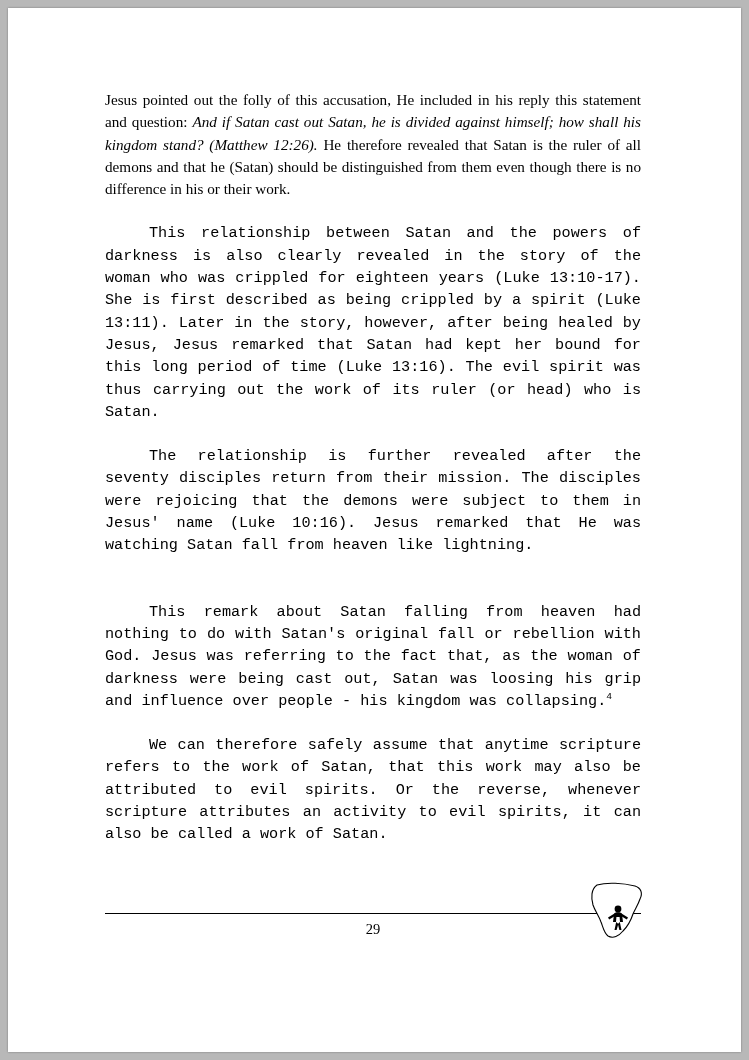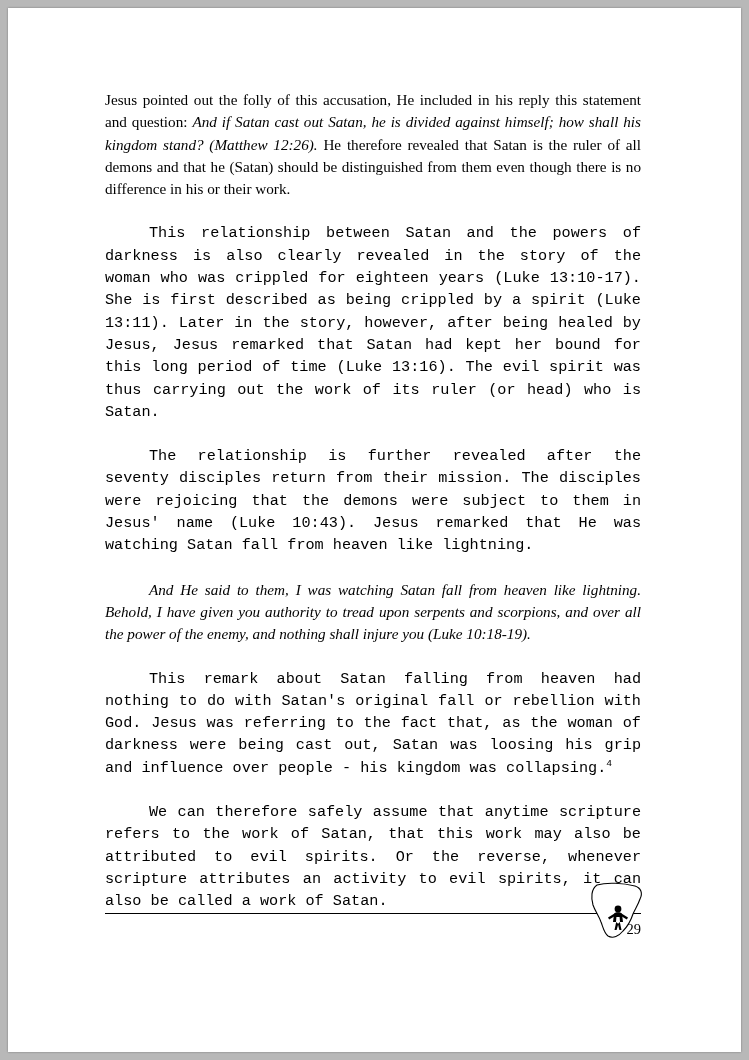--- a/index.html
+++ b/index.html
@@ -68,21 +68,21 @@
     top: 0;
     width: 536px;
     height: 1px;
     background: #000000;
   }
   .page-number {
     position: absolute;
     left: 0;
     top: 8px;
     width: 536px;
-    text-align: right;
+    text-align: center;
     font-size: 14.5px;
     color: #000000;
   }
   .logo {
     position: absolute;
     left: 478px;
     top: -32px;
     width: 72px;
     height: 62px;
   }
@@ -100,28 +100,25 @@
 
     <div class="gap"></div>
 
     <p class="para indent">
       <span>This relationship between Satan and the powers of darkness is also clearly revealed in the story of the woman who was crippled for eighteen years (Luke 13:10-17).  She is first described as being crippled by a spirit (Luke 13:11).   Later in the story, however, after being healed by Jesus, Jesus remarked that Satan had kept her bound for this long period of time (Luke 13:16).  The evil spirit was thus carrying out the work of its ruler (or head) who is Satan.</span>
     </p>
 
     <div class="gap"></div>
 
     <p class="para indent">
-      <span>The relationship is further revealed after the seventy disciples return from their mission.  The disciples were rejoicing that the demons were subject to them in Jesus' name (Luke 10:43).  Jesus remarked that He was watching Satan fall from heaven like lightning.</span>
+      <span>The relationship is further revealed after the seventy disciples return from their mission.  The disciples were rejoicing that the demons were subject to them in Jesus' name (Luke 10:16).  Jesus remarked that He was watching Satan fall from heaven like lightning.</span>
     </p>
 
     <div class="gap"></div>
 
-    <p class="para block-italic">
-      <span>And He said to them, I was watching Satan fall from heaven like lightning.   Behold, I have given you authority to tread upon serpents and scorpions, and over all the power of the enemy, and nothing shall injure you (Luke 10:18-19).</span>
-    </p>
 
     <div class="gap"></div>
 
     <p class="para indent">
       <span>This remark about Satan falling from heaven had nothing to do with Satan's original fall or rebellion with God.  Jesus was referring to the fact that, as the woman of darkness were being cast out, Satan was loosing his grip and influence over people - his kingdom was collapsing.</span><sup>4</sup>
     </p>
 
     <div class="gap"></div>
 
     <p class="para indent">

